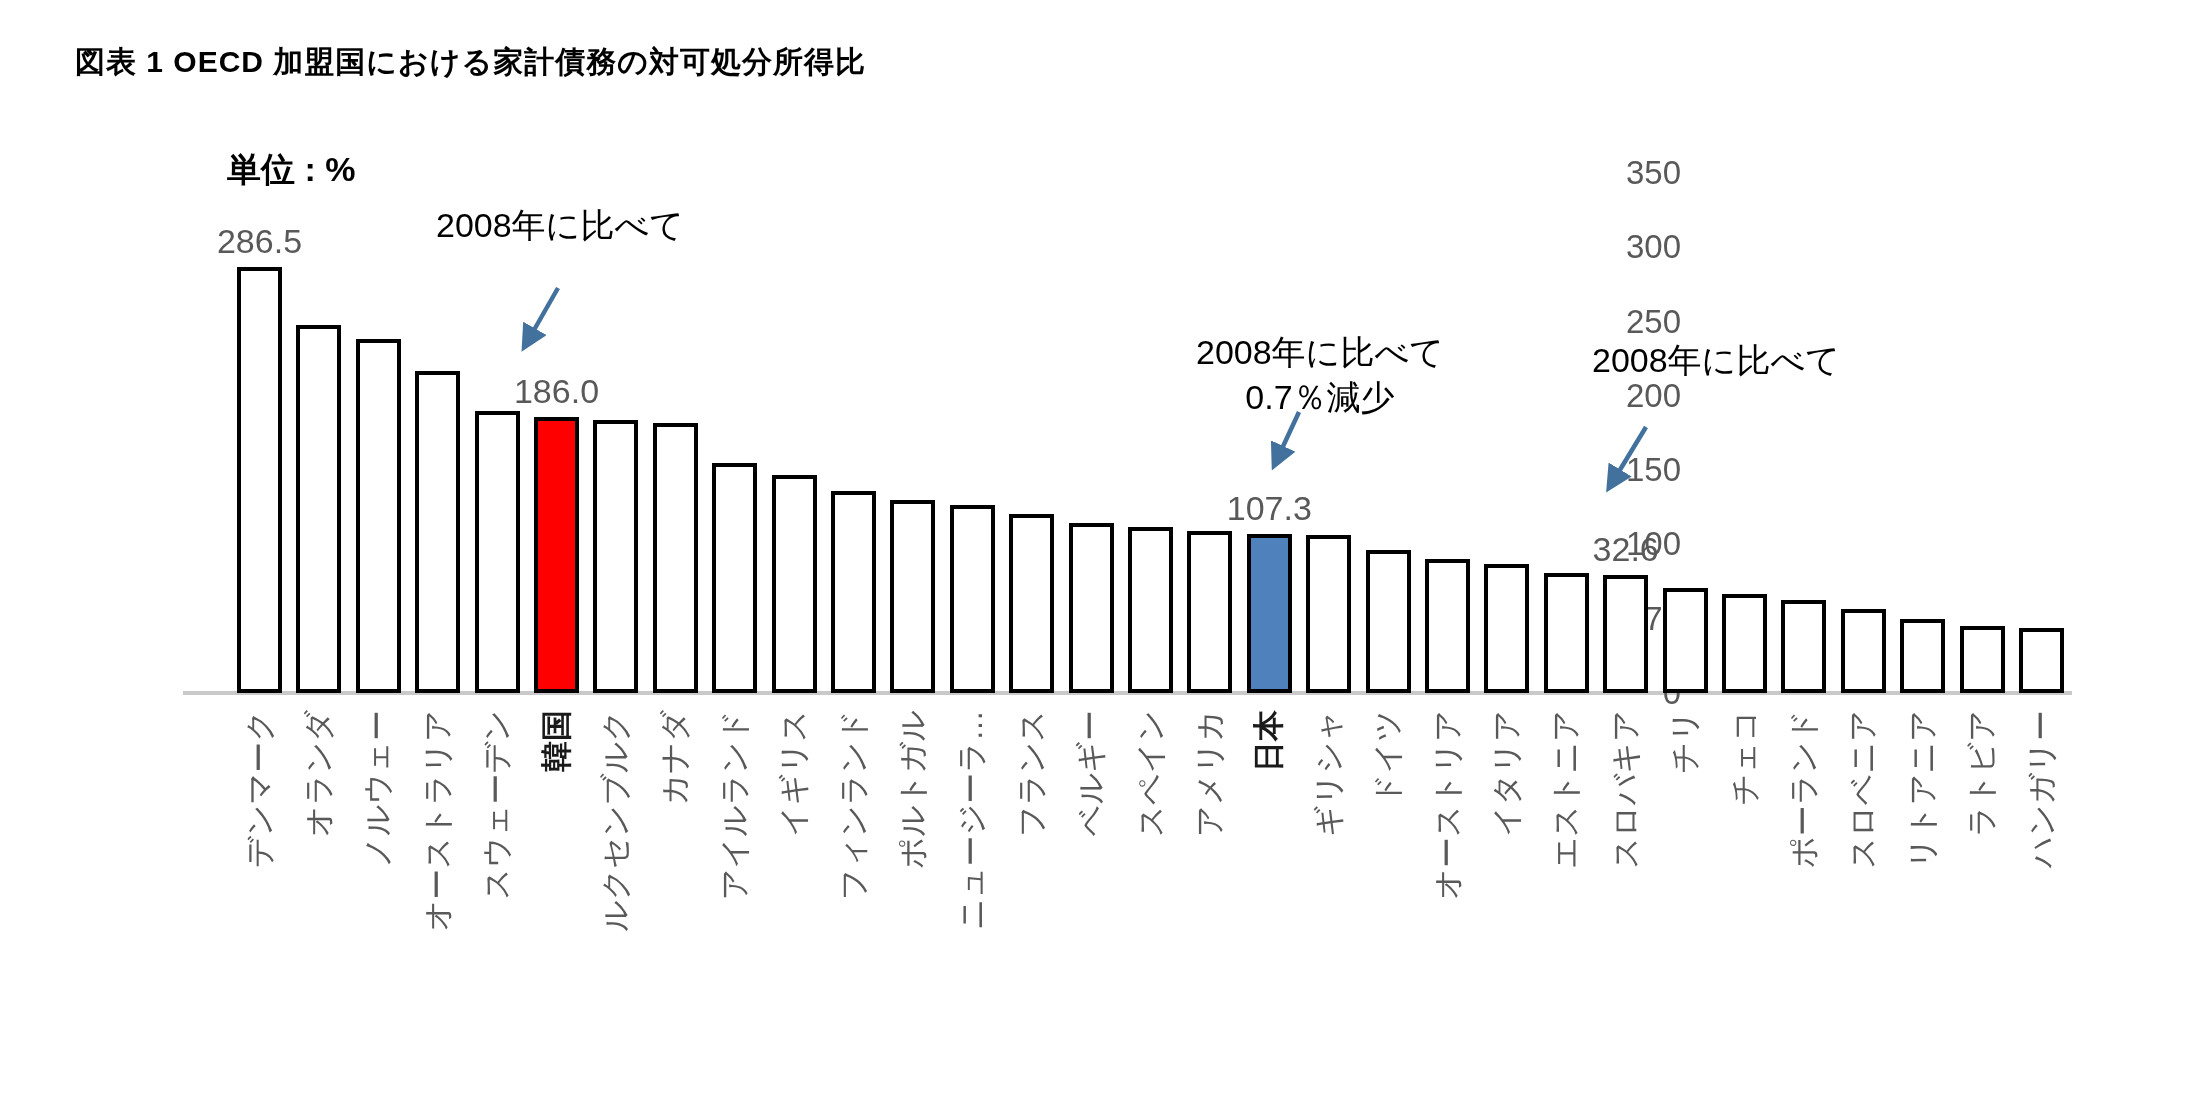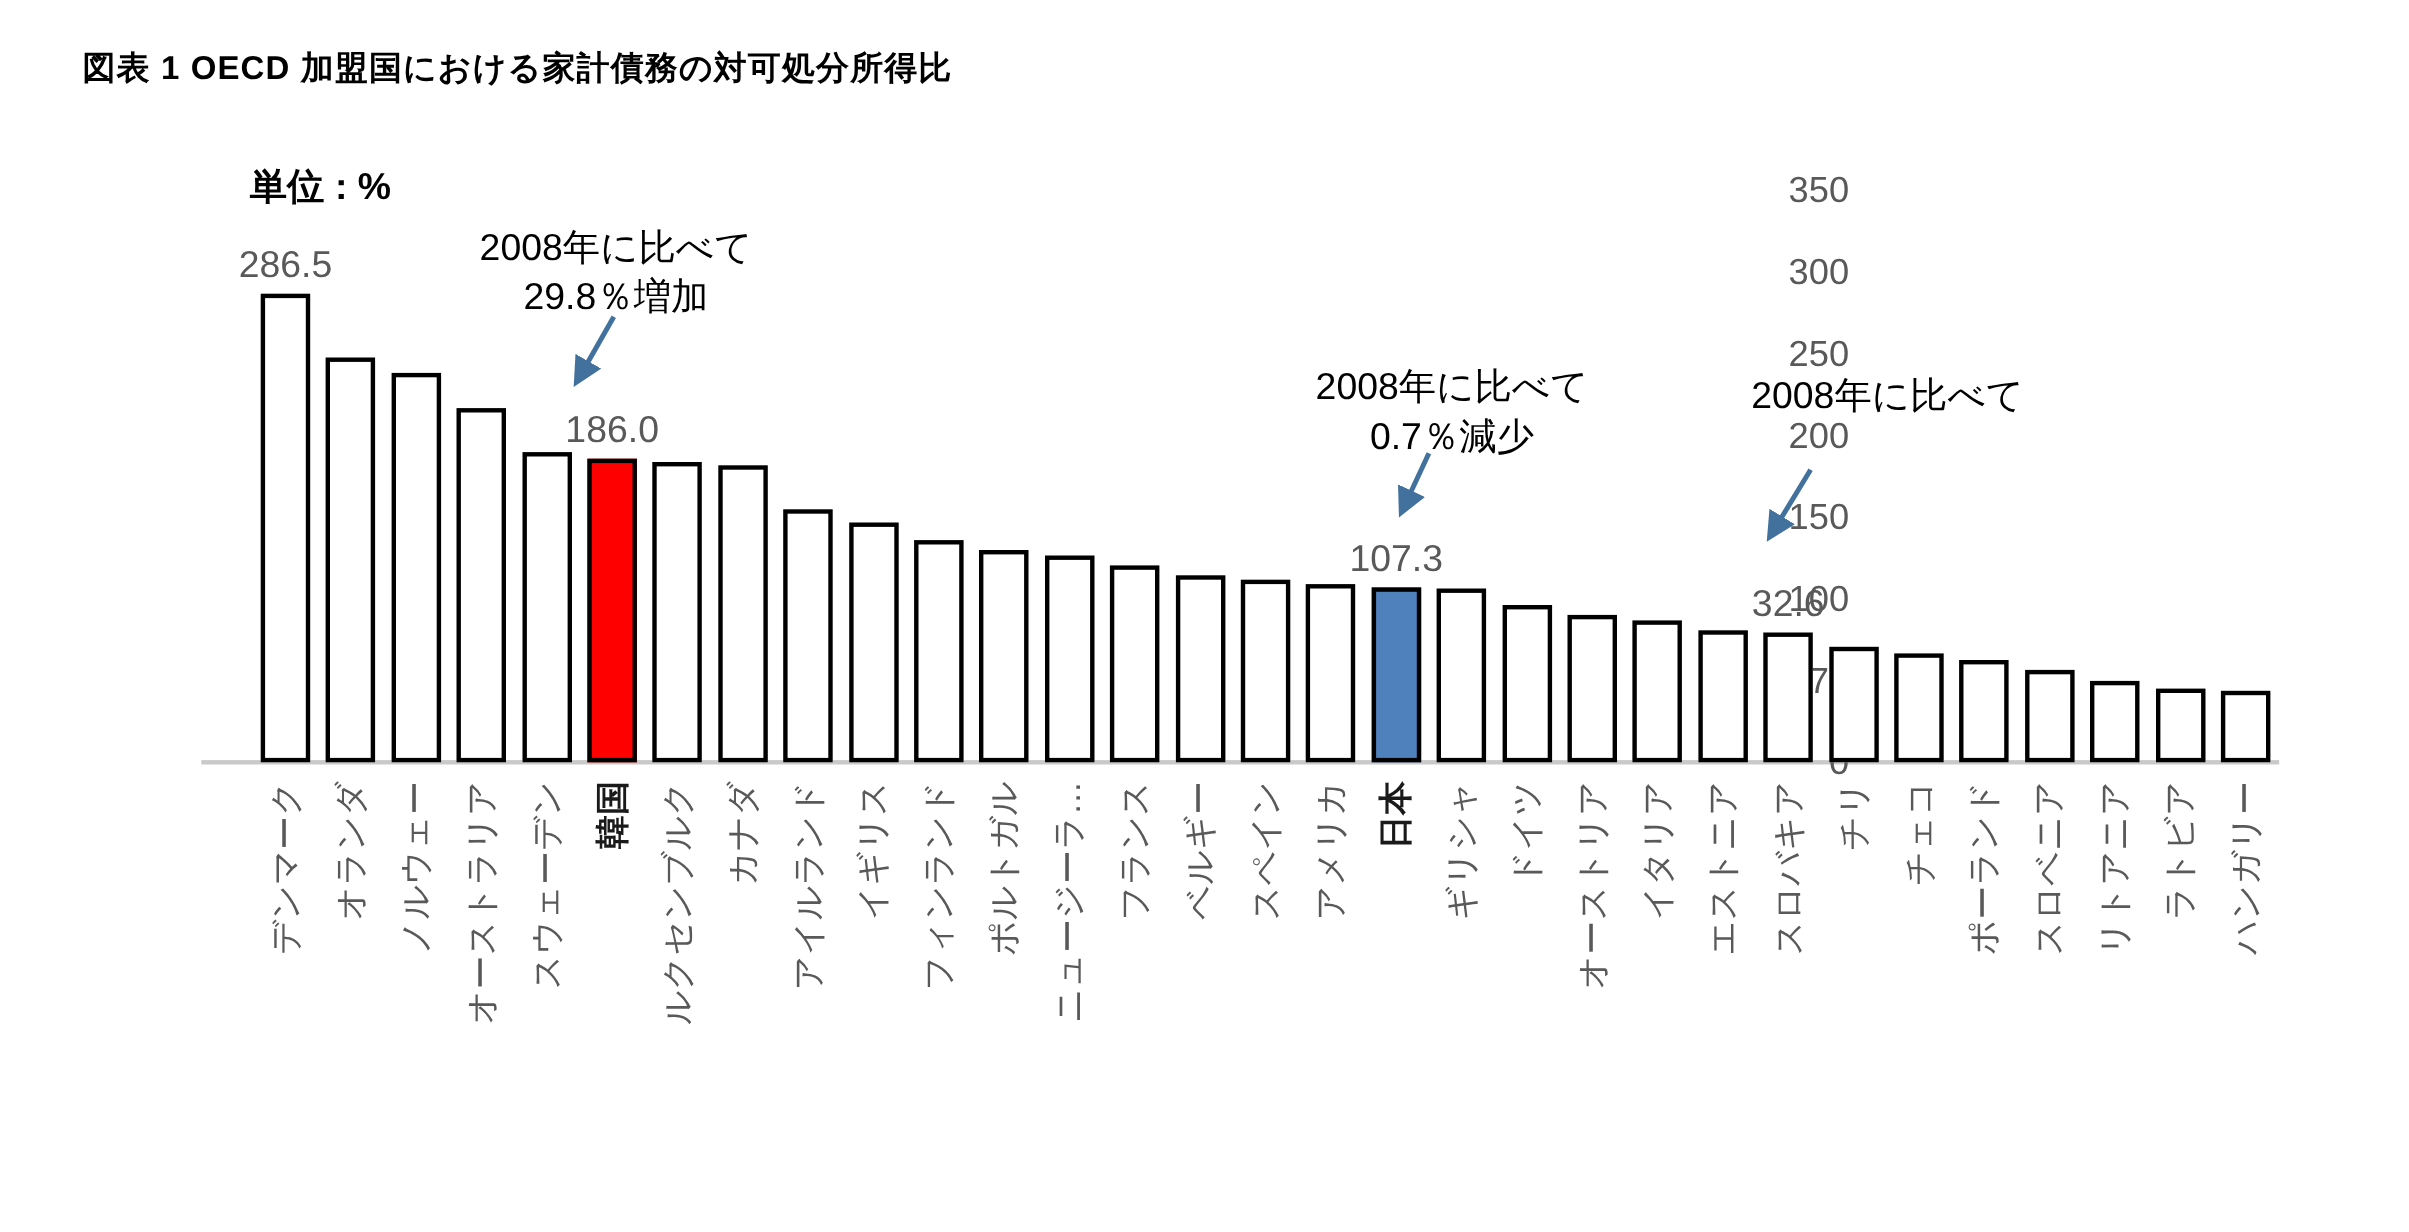--- a/index.html
+++ b/index.html
@@ -148,21 +148,20 @@
       </div>
     <div id="value-labels">
         <div class="value-label" style="left: 259.5px; top: 221.347px;">286.5</div>
         <div class="value-label" style="left: 556.5px; top: 370.66px;">186.0</div>
         <div class="value-label" style="left: 1269.3px; top: 487.584px;">107.3</div>
         <div class="value-label" style="left: 1625.7px; top: 529.481px;">32.6</div>
       </div>
 
     <div class="annotation" style="left:560px;top:203px;">
       <div>2008年に比べて</div>
-      <div>29.8％増加</div>
     </div>
     <div class="annotation" style="left:1320px;top:330px;">
       <div>2008年に比べて</div>
       <div>0.7％減少</div>
     </div>
     <div class="annotation" style="left:1716px;top:338px;">
       <div>2008年に比べて</div>
     </div>
 
     <svg class="arrow-layer" width="2190" height="1120">

